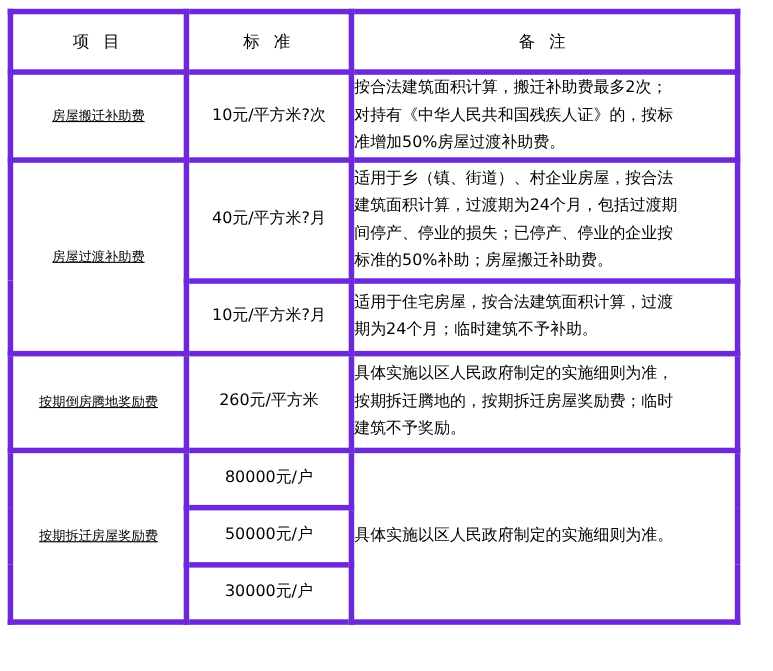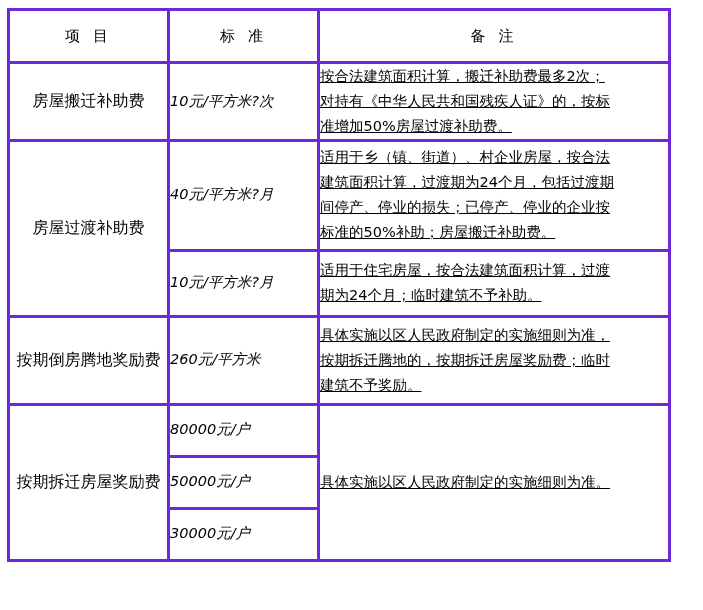--- a/index.html
+++ b/index.html
@@ -19,59 +19,58 @@
     position: relative;
     overflow: hidden;
   }
   table.comp-table {
     border-collapse: collapse;
     table-layout: fixed;
     width: 661px;
     margin: 8px 0 0 7px;
   }
   table.comp-table td, table.comp-table th {
-    border: 3px solid #6d28d9;
+    border: 5px solid #6d28d9;
     padding: 0;
     vertical-align: middle;
   }
   
   col.c1 { width: 160px; }
   col.c2 { width: 150px; }
   col.c3 { width: 351px; }
 
   .hdr-cell {
     height: 50px;
     text-align: center;
     font-size: 15px;
     letter-spacing: 4px;
     font-weight: normal;
   }
   .item-cell {
     text-align: center;
-    font-size: 16px;
+    font-size: 12px;
     line-height: 1.5;
     padding: 4px 6px;
+    text-decoration: underline;
   }
   .std-cell {
-    text-align: left;
+    text-align: center;
     font-size: 14.5px;
     line-height: 1.5;
     padding: 4px 6px;
-    font-style: italic;
   }
   .note-cell {
     text-align: left;
     font-size: 14.5px;
     line-height: 1.72;
     padding: 8px 10px 8px 12px;
   }
   .note-cell .ln {
     display: block;
     white-space: nowrap;
-    text-decoration: underline;
   }
   .row-h1 { height: 74px; }
   .row-h2 { height: 110px; }
   .row-h3 { height: 66px; }
   .row-h4 { height: 88px; }
   .row-h5 { height: 52px; }
 </style>
 </head>
 <body>
 

